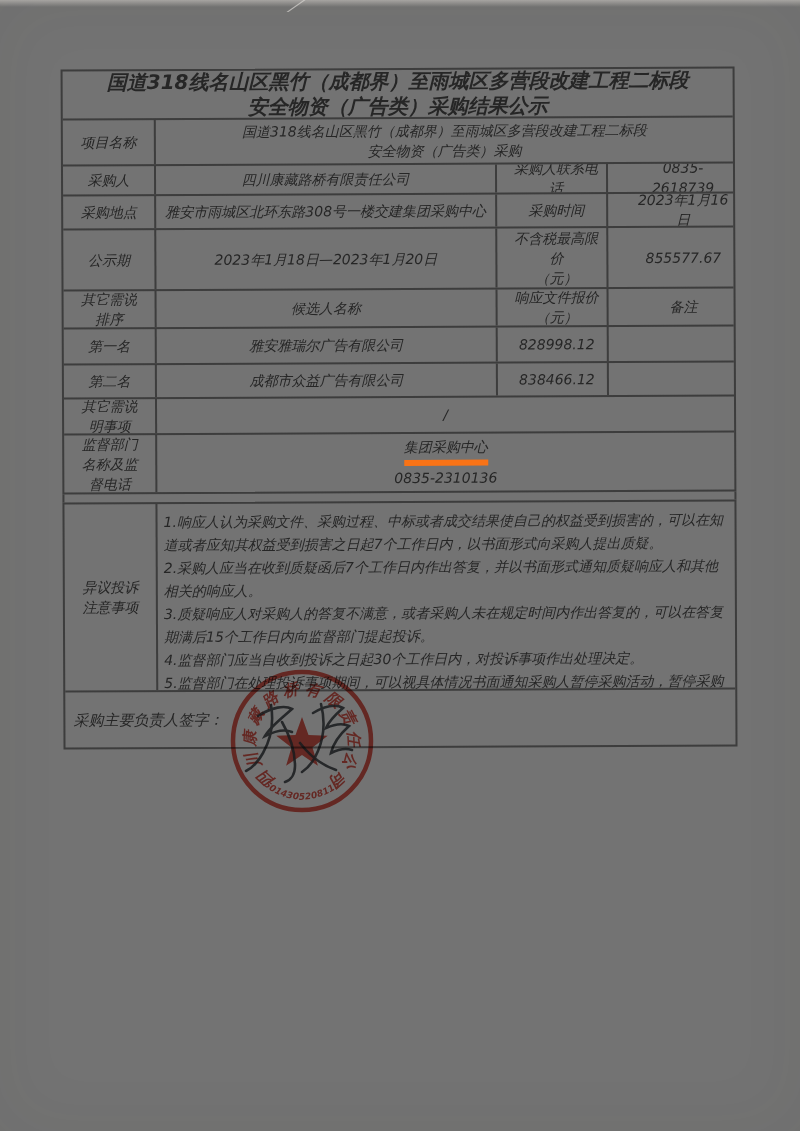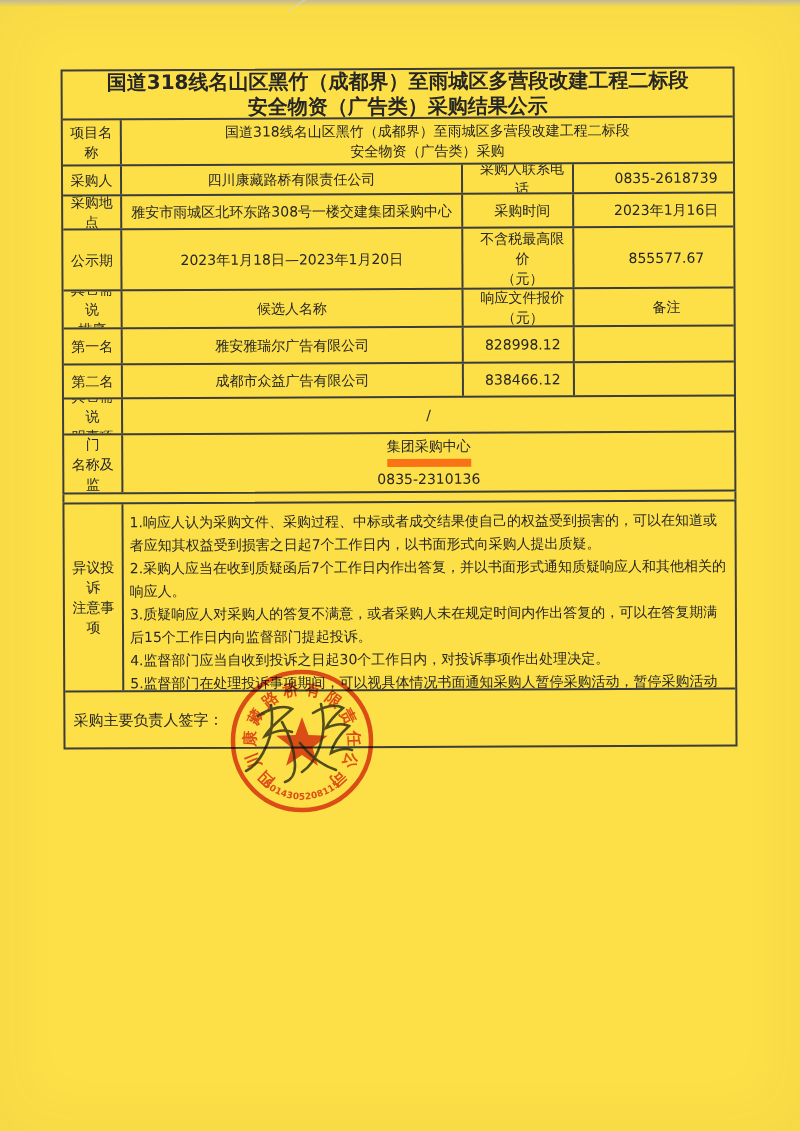--- a/index.html
+++ b/index.html
@@ -3,23 +3,24 @@
 <meta charset="utf-8">
 <style>
   html,body{margin:0;padding:0;}
   body{
     width:800px;height:1131px;
     font-family:"DejaVu Sans","Liberation Sans",sans-serif;
     background:#eceae7;
   }
   .page{
     position:relative;width:800px;height:1131px;overflow:hidden;
-    background:#fde047;
+    background:#737373;
     box-shadow:inset 0 0 70px rgba(60,50,40,0.05);
     color:#262626;
+    font-style:italic;
   }
   .scan-top{
     position:absolute;top:0;left:0;width:100%;height:7px;
     background:linear-gradient(to bottom,#b4b1ad,rgba(246,244,241,0));
     opacity:.8;
   }
   .fold-mark{
     position:absolute;left:255px;top:0;width:40px;height:12px;
     border-right:2px solid #d8d5d1;transform:skewX(-55deg);opacity:.7;
   }
@@ -37,29 +38,29 @@
   .tbl-lower{top:501px;}
   .row{display:flex;border-bottom:2px solid #3d3d3d;box-sizing:border-box;flex:none;}
   .row:last-child{border-bottom:none;}
   .cell{
     border-right:2px solid #3d3d3d;box-sizing:border-box;
     display:flex;align-items:center;justify-content:center;
     text-align:center;padding:2px 4px;font-size:14px;line-height:20px;
     overflow:hidden;
   }
   .cell:last-child{border-right:none;}
-  .c1{width:59px;flex:none;}
+  .c1{width:93px;flex:none;}
   .c2{width:341px;flex:none;}
   .c3{width:111px;flex:none;padding-left:13px;}
   .c4{flex:1;margin-left:25px;}
   .rest{flex:1;}
   .pre{white-space:pre-line;}
   .title-cell{font-weight:bold;font-size:20px;line-height:25px;flex:1;}
   .sup-wrap{flex:1;display:flex;flex-direction:column;padding:0;border-right:none;}
-  .sup-sub{flex:1;display:flex;align-items:center;justify-content:center;border-bottom:8px solid #f97316;font-size:14px;}
+  .sup-sub{flex:1;display:flex;align-items:center;justify-content:center;border-bottom:6px solid #f97316;font-size:14px;}
   .sup-sub:last-child{border-bottom:none;}
   .objection-cell{
     flex-direction:column;align-items:flex-start;justify-content:flex-start;
     text-align:left;padding:7px 6px 4px 6px;font-size:14px;line-height:23px;
   }
   .objection-item{width:100%;}
   .sig-cell{justify-content:flex-start;padding-left:8px;font-size:15px;flex:1;}
   .overlay{
     position:absolute;left:0;top:0;width:800px;height:1131px;
     pointer-events:none;mix-blend-mode:multiply;

